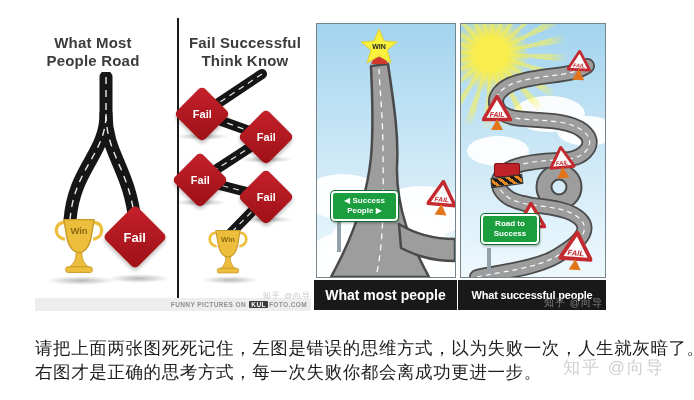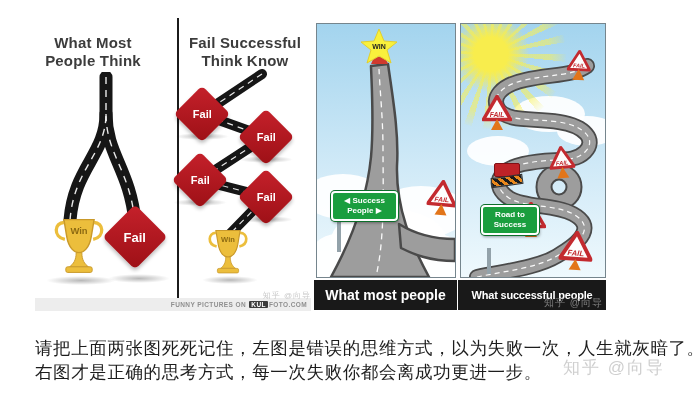--- a/index.html
+++ b/index.html
@@ -68,21 +68,21 @@
 </style>
 </head>
 <body>
 
 <div class="canvas">
 
   <div class="left-illo">
 
     <div class="panel-title t-think">
       <div>What Most</div>
-      <div>People Think</div>
+      <div>People Road</div>
     </div>
 
     <div class="panel-title t-know">
       <div>Fail Successful</div>
       <div>Think Know</div>
     </div>
 
     <div class="divider"></div>
 
     <svg class="roadsvg" style="left:0;top:60px;" width="166" height="160" viewBox="0 0 166 160">
@@ -233,21 +233,21 @@
     </div>
     <div class="failsign" style="left:98px;top:207px;width:34px;transform:rotate(4deg);">
       <svg viewBox="0 0 44 40">
           <polygon points="22,2 42,36 2,36" fill="#fdfdfd" stroke="#c32a2f" stroke-width="5" stroke-linejoin="round"></polygon>
       <text x="22" y="32" text-anchor="middle" font-size="10" font-weight="bold" font-style="italic" fill="#c32a2f">FAIL</text>
         </svg>
       <div class="cone"></div>
     </div>
 
     <div class="pole" style="left:26px;top:224px;width:4px;height:26px;"></div>
-    <div class="gsign" style="left:20px;top:181px;width:46px;">
+    <div class="gsign" style="left:20px;top:190px;width:46px;">
       <div>Road to</div>
       <div>Success</div>
     </div>
   </div>
 
   <div class="caption-bar barD">
     <span>What successful people know</span>
     <span class="bar-mark">知乎 @向导</span>
   </div>
 

